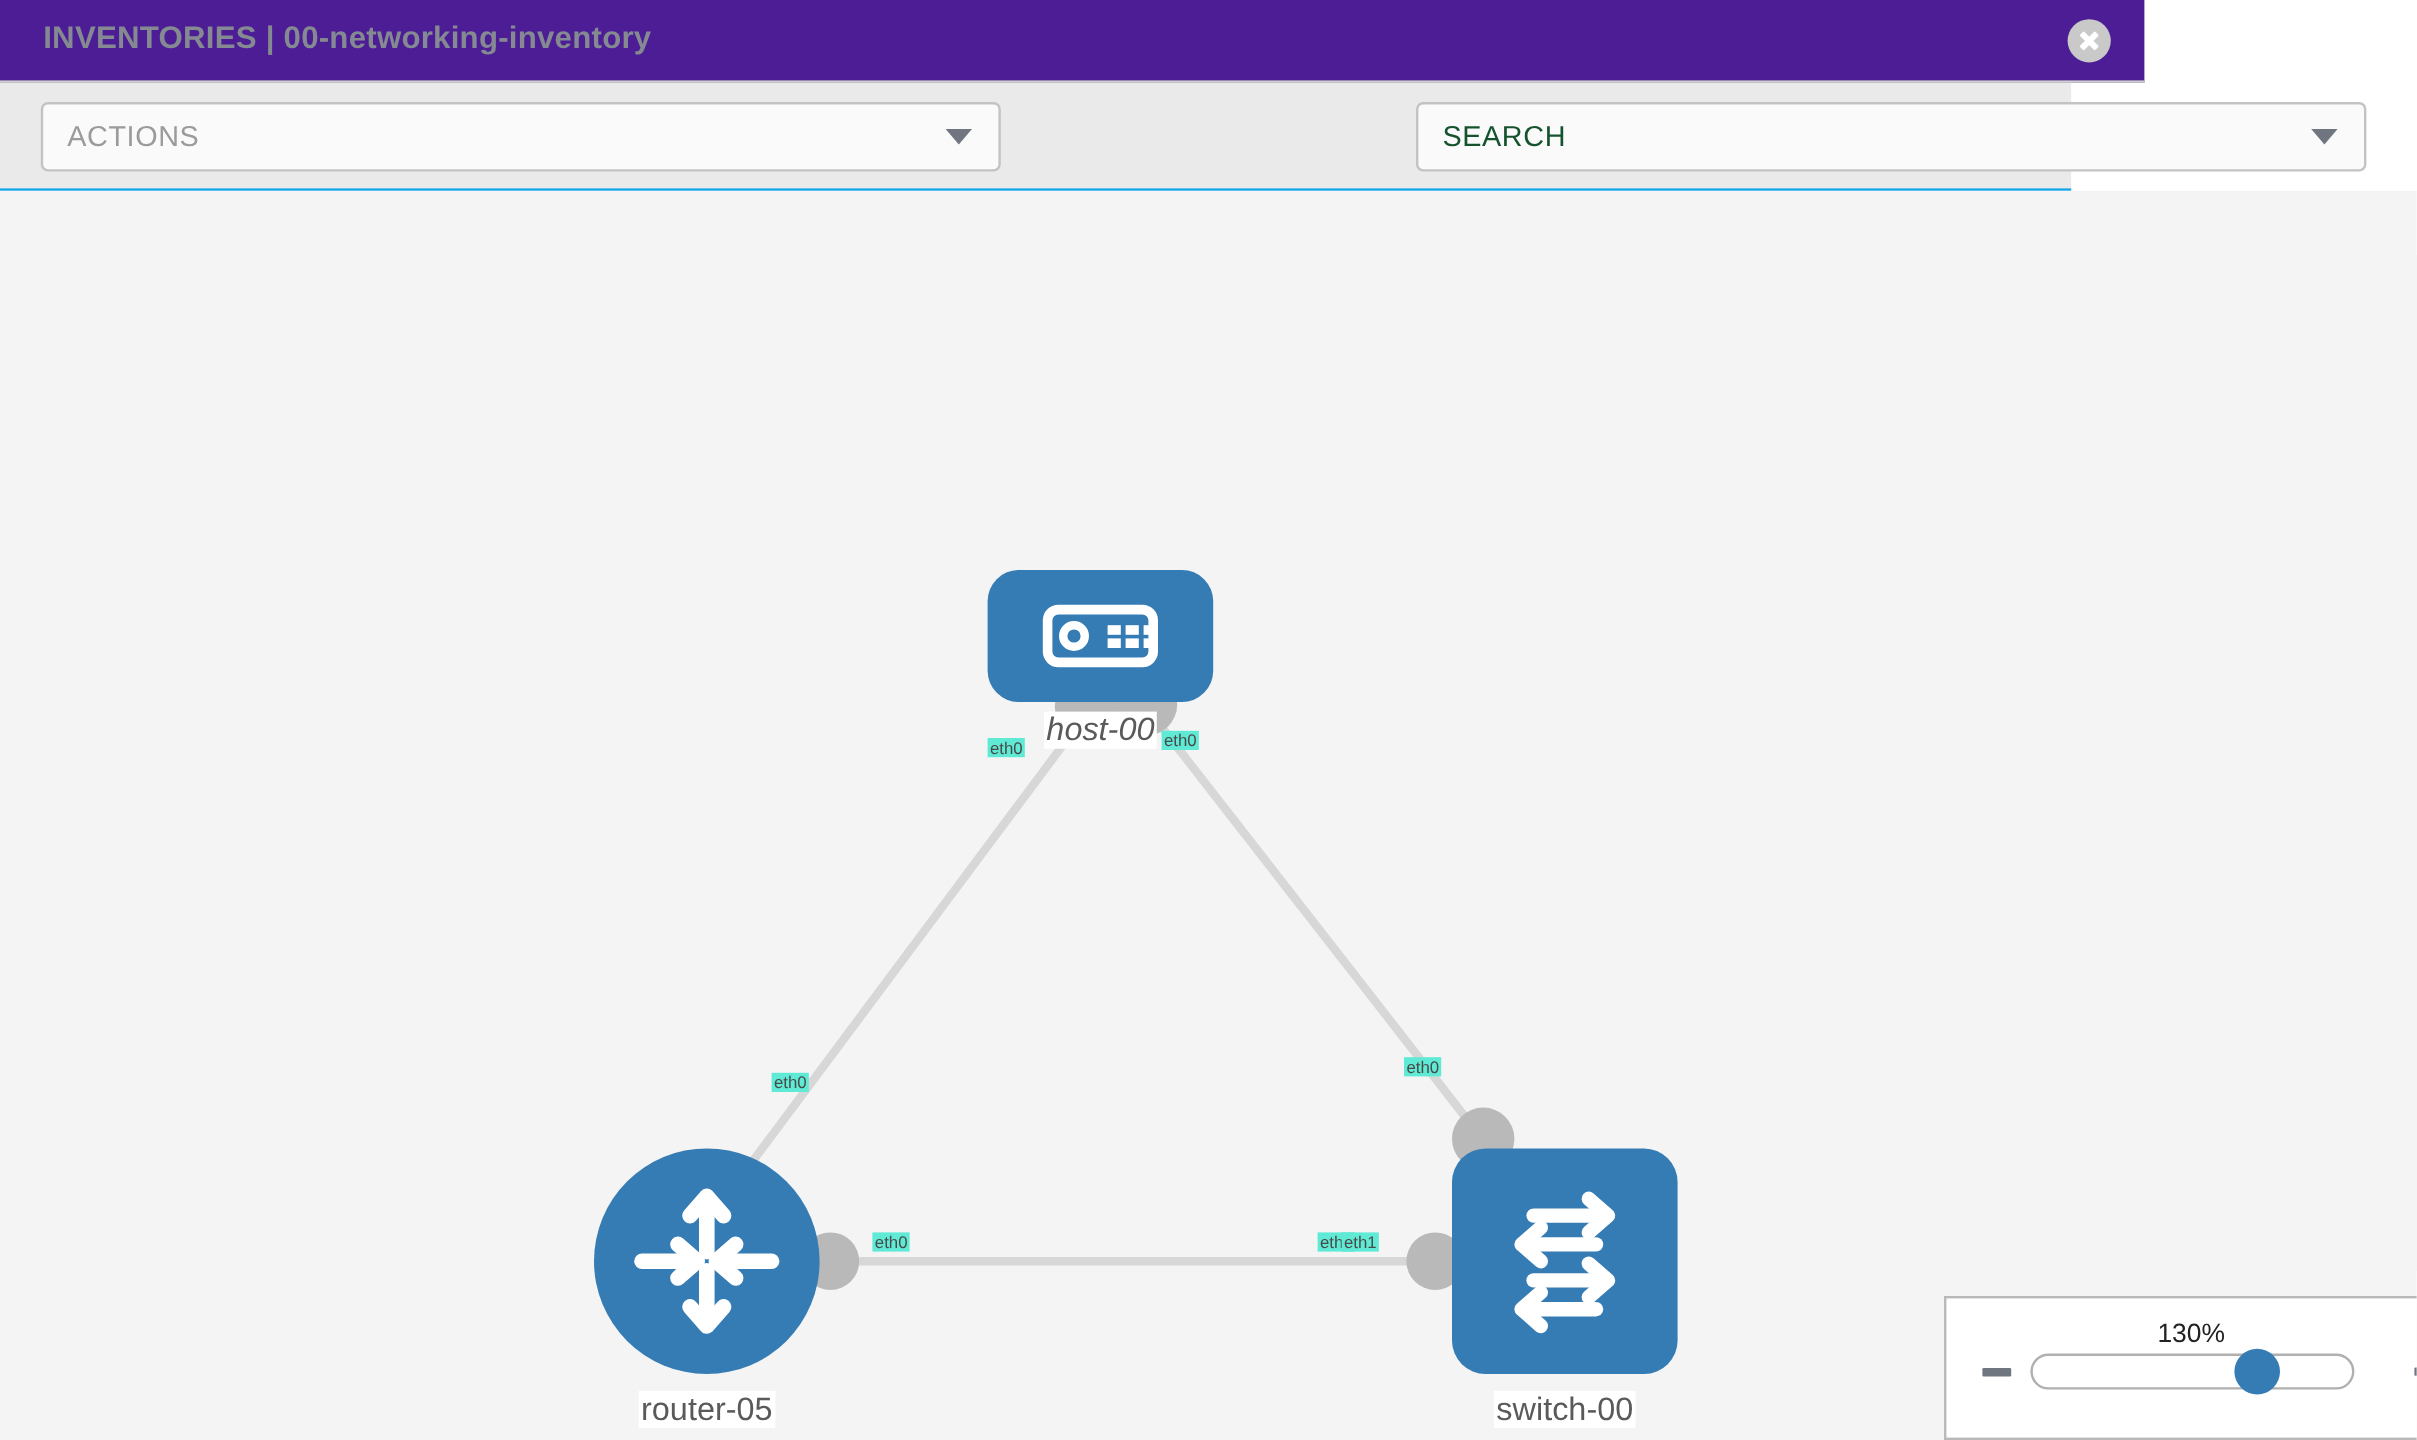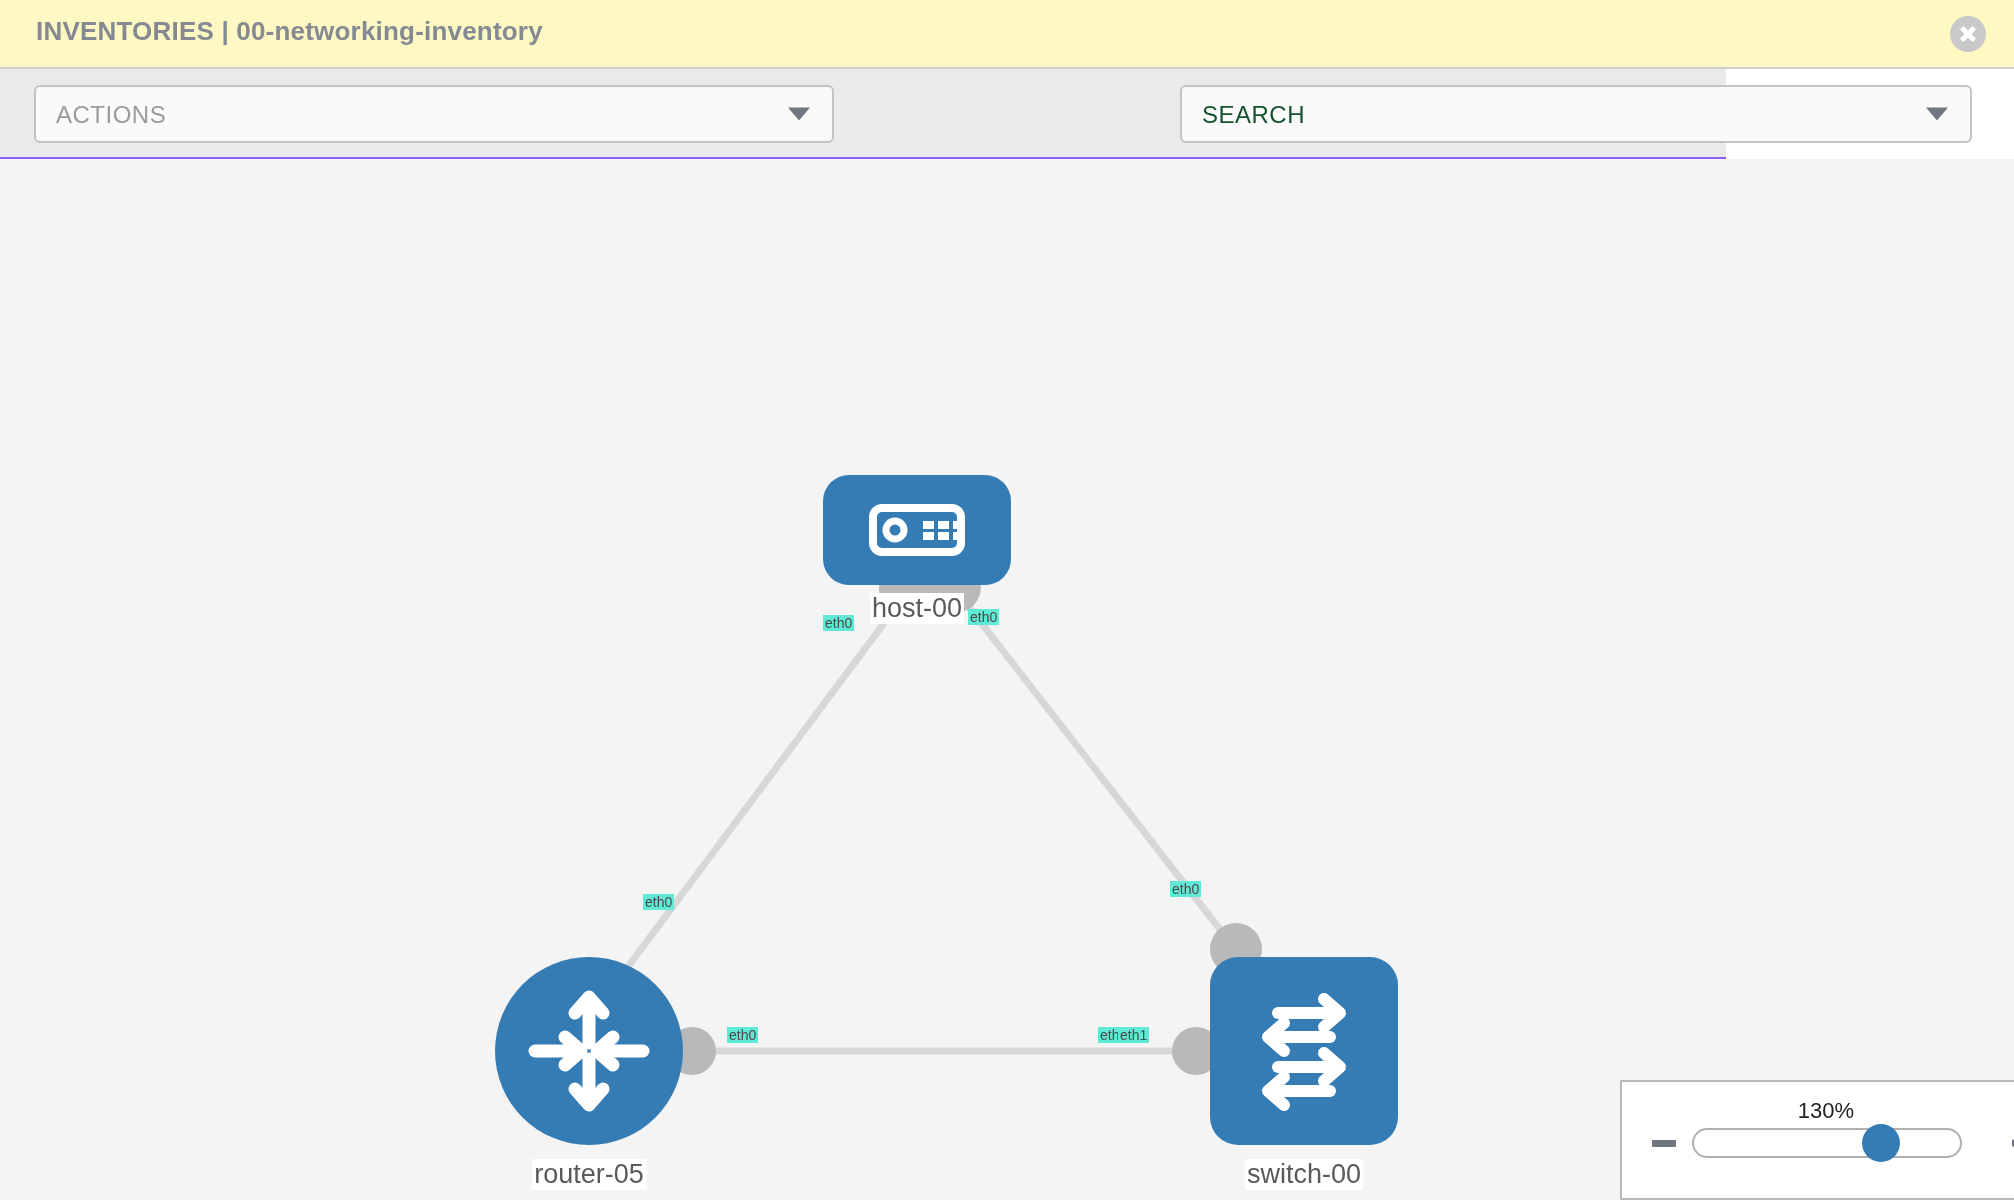--- a/index.html
+++ b/index.html
@@ -7,22 +7,22 @@
     width: 2014px; height: 1200px;
     font-family: "Liberation Sans", sans-serif;
     background: #ffffff;
     overflow: hidden;
   }
   #app { position: relative; width: 2014px; height: 1200px; }
 
   
   .header {
     position: absolute; top: 0; left: 0;
-    width: 2014px; height: 69px;
-    background: #fef9c3;
+    width: 1787px; height: 69px;
+    background: #4c1d95;
     border-bottom: 2px solid #cfcfcf;
   }
   .page-title {
     position: absolute; left: 36px; top: 16px;
     font-size: 26px; font-weight: bold;
     color: #848992; letter-spacing: .2px;
     white-space: nowrap;
   }
   .close-btn {
     position: absolute; right: 28px; top: 16px;
@@ -36,21 +36,21 @@
     background: #ffffff;
   }
   .close-btn::before { transform: translate(-50%,-50%) rotate(45deg); }
   .close-btn::after  { transform: translate(-50%,-50%) rotate(-45deg); }
 
   
   .toolbar {
     position: absolute; top: 69px; left: 0;
     width: 1726px; height: 90px;
     background: #eaeaea;
-    border-bottom: 2px solid #8b5cf6;
+    border-bottom: 2px solid #0ea5e9;
   }
   .actions-select {
     position: absolute; left: 34px; top: 16px;
     width: 800px; height: 58px;
     background: #fafafa;
     border: 2px solid #c3c3c3; border-radius: 6px;
     cursor: pointer;
   }
   .actions-select .label {
     position: absolute; left: 20px; top: 14px;
@@ -245,21 +245,21 @@
         <circle cx="589" cy="892" r="94" fill="#357cb4"></circle>
         <use href="#glyph-router" x="589" y="892"></use>
       </g>
 
       <g>
         <rect x="1210" y="798" width="188" height="188" rx="28" ry="28" fill="#357cb4"></rect>
         <use href="#glyph-switch" x="1304" y="892"></use>
       </g>
     </svg>
 
-    <div class="node-label" style="left:917px; top:434px;">host-00</div>
+    <div class="node-label" style="left:917px; top:434px;font-style:italic;">host-00</div>
     <div class="node-label" style="left:589px; top:1000px;">router-05</div>
     <div class="node-label" style="left:1304px; top:1000px;">switch-00</div>
 
     <div class="iface-label" style="left:823px;  top:456px;">eth0</div>
     <div class="iface-label" style="left:968px;  top:450px;">eth0</div>
     <div class="iface-label" style="left:643px;  top:735px;">eth0</div>
     <div class="iface-label" style="left:1170px; top:722px;">eth0</div>
     <div class="iface-label" style="left:727px;  top:868px;">eth0</div>
     <div class="iface-label" style="left:1098px; top:868px;">eth0</div>
     <div class="iface-label" style="left:1118px; top:868px;">eth1</div>

